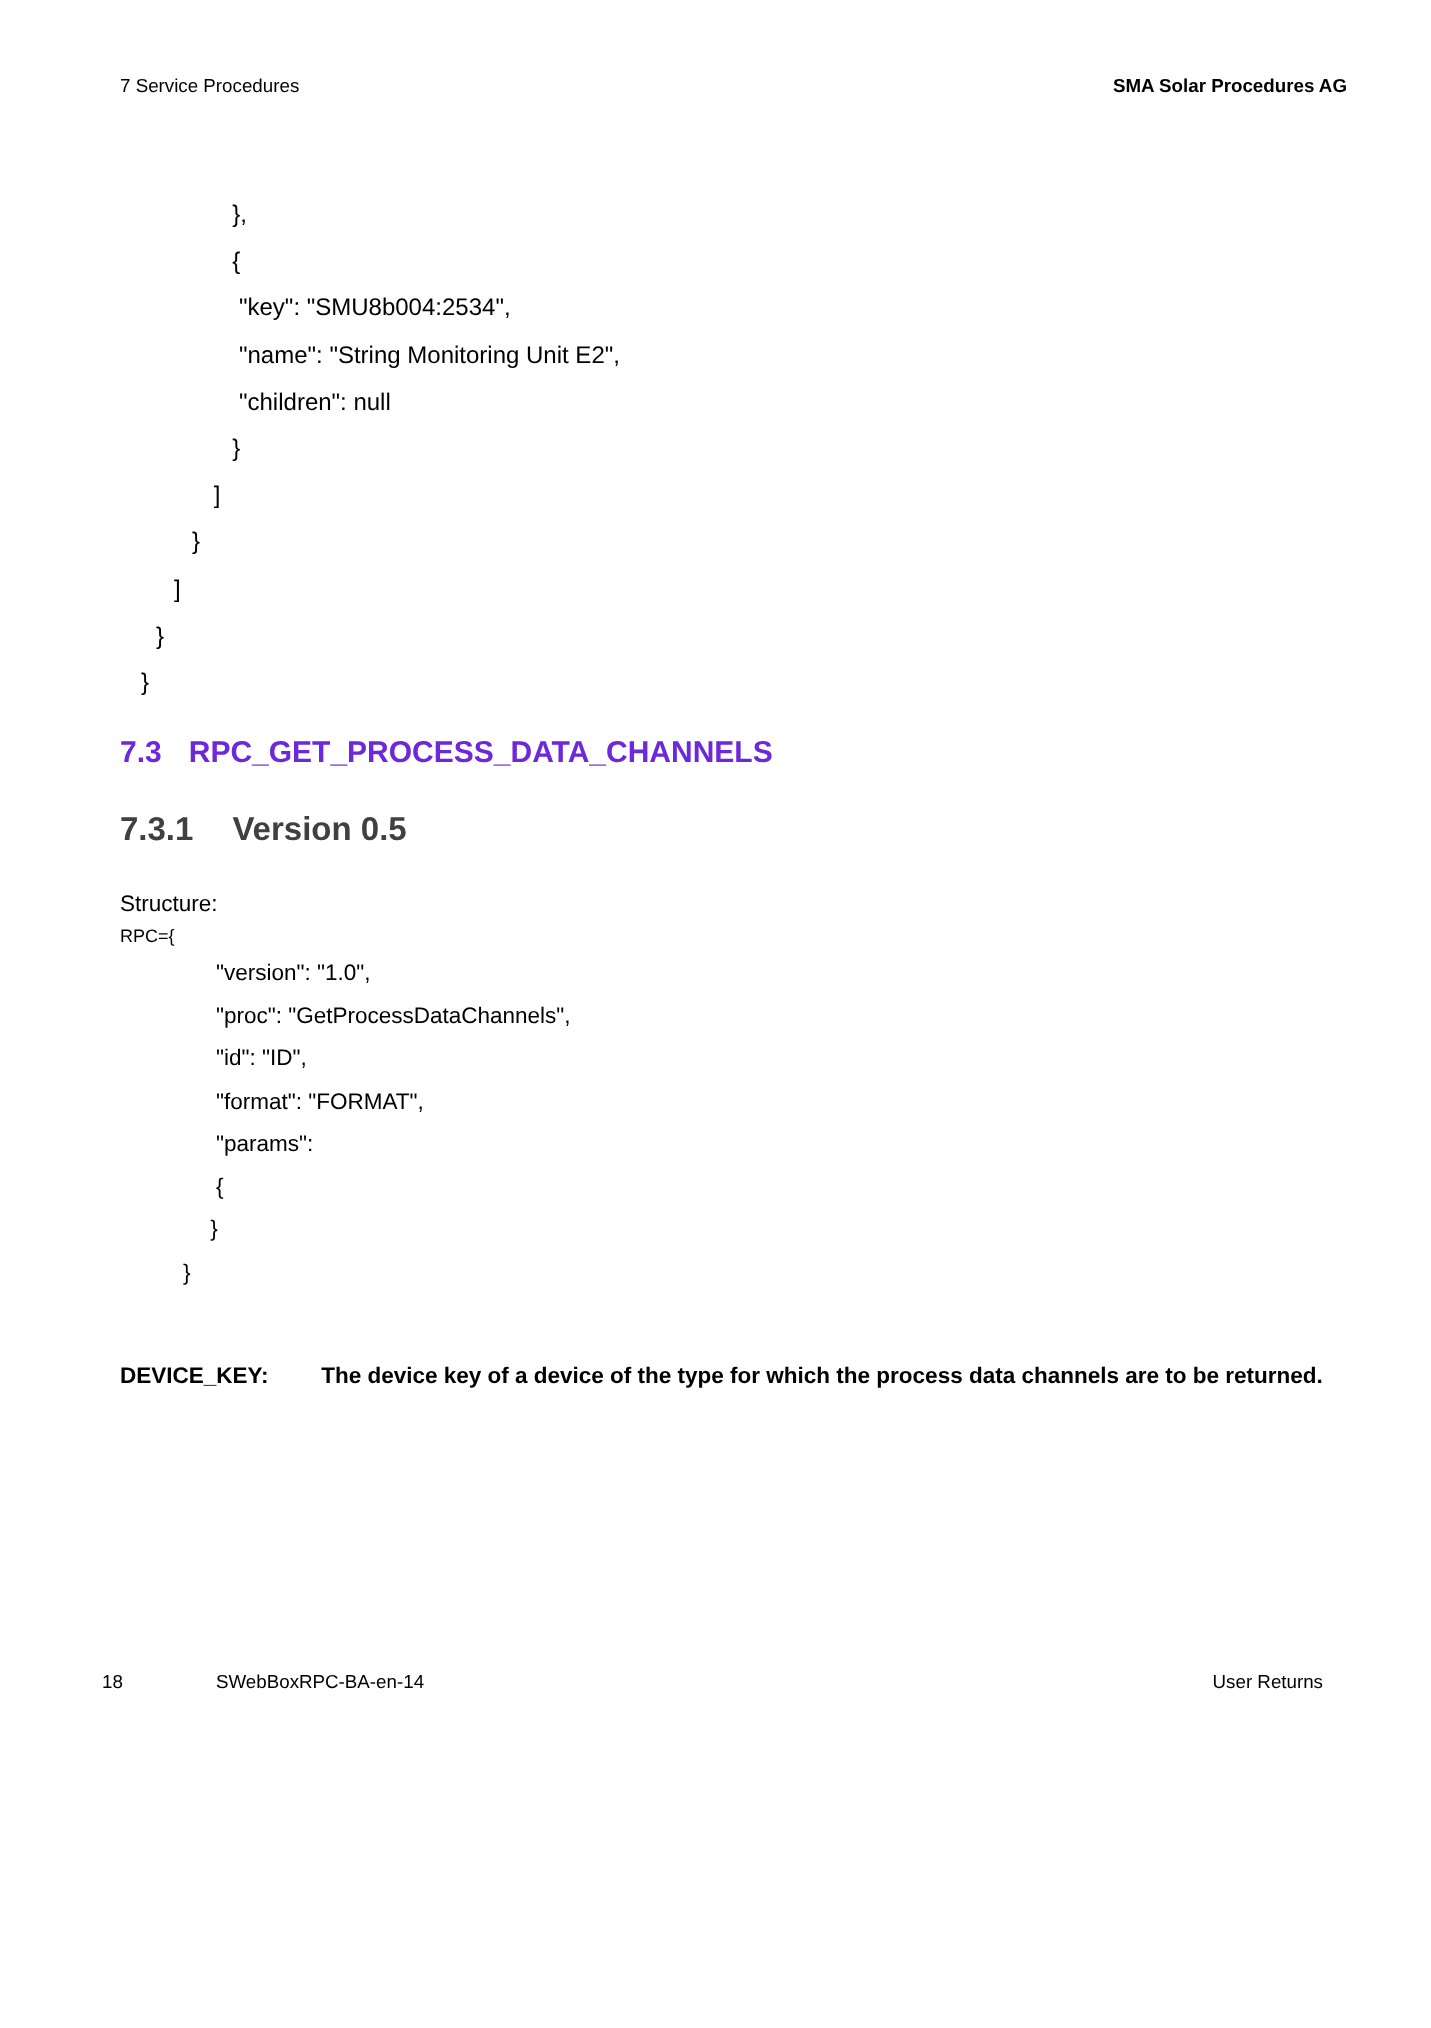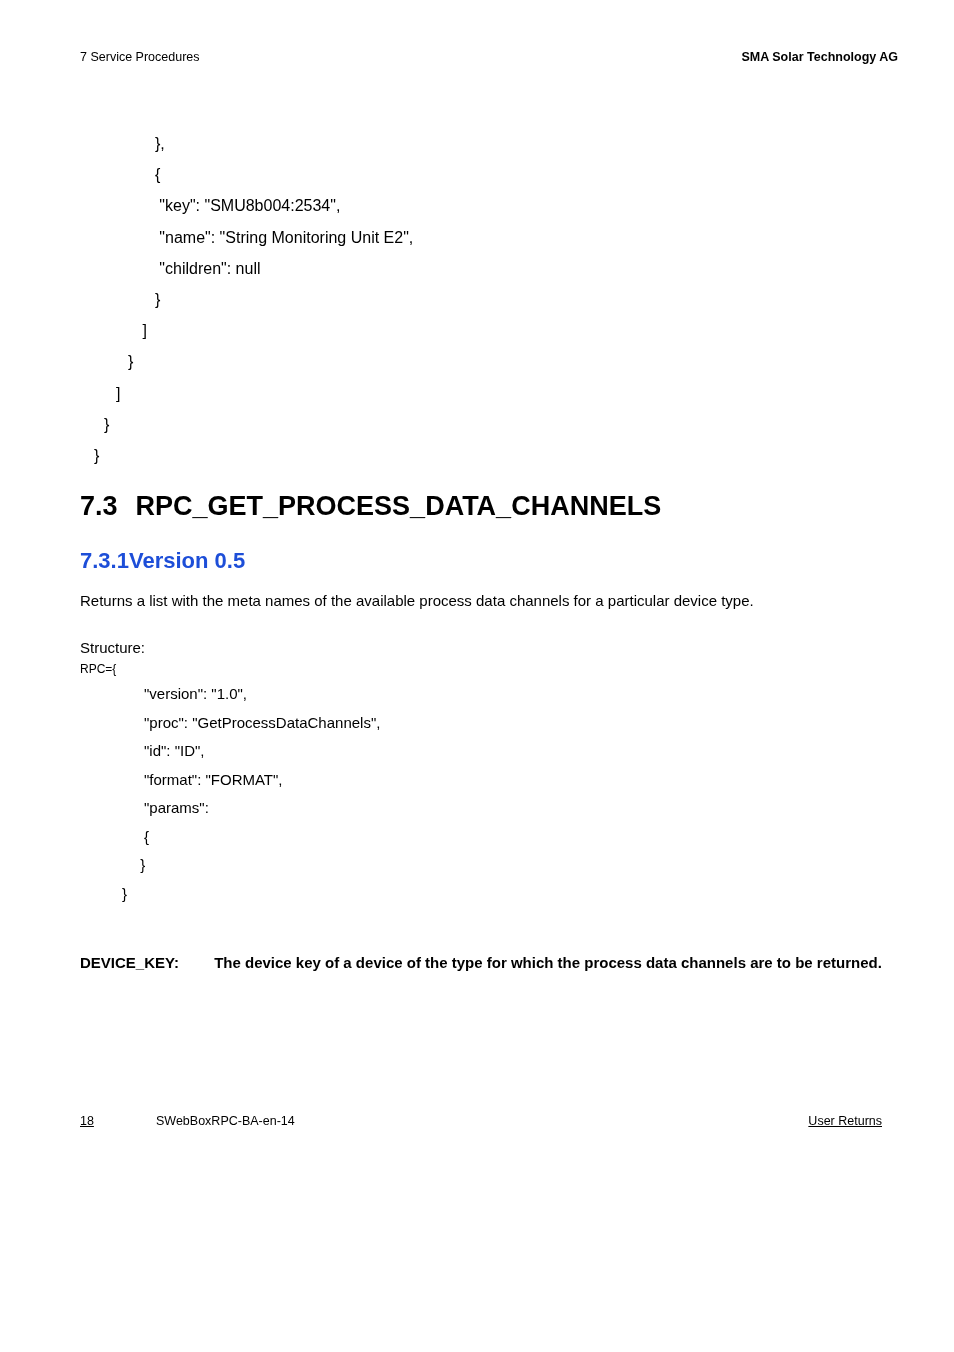--- a/index.html
+++ b/index.html
@@ -27,32 +27,32 @@
   }
   .code-block {
     font-size: 16px;
     line-height: 1.95;
     margin-left: 66px;
   }
   .code-line { white-space: pre; }
   .h2-row {
     display: flex;
     gap: 18px;
-    font-size: 27px;
+    font-size: 20px;
     font-weight: bold;
     margin-top: 20px;
-    color: #000000;
+    color: #6d28d9;
   }
   .h3-row {
     display: flex;
-    gap: 0;
+    gap: 26px;
     font-size: 22px;
     font-weight: bold;
     margin-top: 26px;
-    color: #1d4ed8;
+    color: #404040;
   }
   .para {
     font-size: 15px;
     margin-top: 16px;
     line-height: 1.4;
   }
   .structure-title {
     font-size: 15px;
     font-weight: normal;
     margin-top: 28px;
@@ -76,37 +76,36 @@
     font-weight: bold;
   }
   .defs .term {
     width: 118px;
     flex-shrink: 0;
   }
   .defs .defn { flex: 1; text-align: center; }
   .footer {
     position: absolute;
     bottom: 40px;
-    left: 80px;
+    left: 68px;
     right: 72px;
     display: flex;
     justify-content: space-between;
     font-size: 12.5px;
-    text-decoration: underline;
   }
   .footer .center { position: absolute; left: 76px; }
 </style>
 </head>
 <body>
 
 <div class="page">
 
   <div class="header">
     <span>7 Service Procedures</span>
-    <span class="right">SMA Solar Technology AG</span>
+    <span class="right">SMA Solar Procedures AG</span>
   </div>
 
   <div class="code-block">
     <div class="code-line">  },</div>
     <div class="code-line">  {</div>
     <div class="code-line">   "key": "SMU8b004:2534",</div>
     <div class="code-line">   "name": "String Monitoring Unit E2",</div>
     <div class="code-line">   "children": null</div>
     <div class="code-line">  }</div>
     <div class="code-line" style="margin-left:-8px"> ]</div>
@@ -119,21 +118,20 @@
   <div class="h2-row">
     <span>7.3</span>
     <span>RPC_GET_PROCESS_DATA_CHANNELS</span>
   </div>
 
   <div class="h3-row">
     <span>7.3.1</span>
     <span>Version 0.5</span>
   </div>
 
-  <div class="para">Returns a list with the meta names of the available process data channels for a particular device type.</div>
 
   <div class="structure-title">Structure:</div>
 
   <div class="rpc-line">RPC={</div>
 
   <div class="rpc-block">
     <div class="ln">"version": "1.0",</div>
     <div class="ln">"proc": "GetProcessDataChannels",</div>
     <div class="ln">"id": "ID",</div>
     <div class="ln">"format": "FORMAT",</div>

